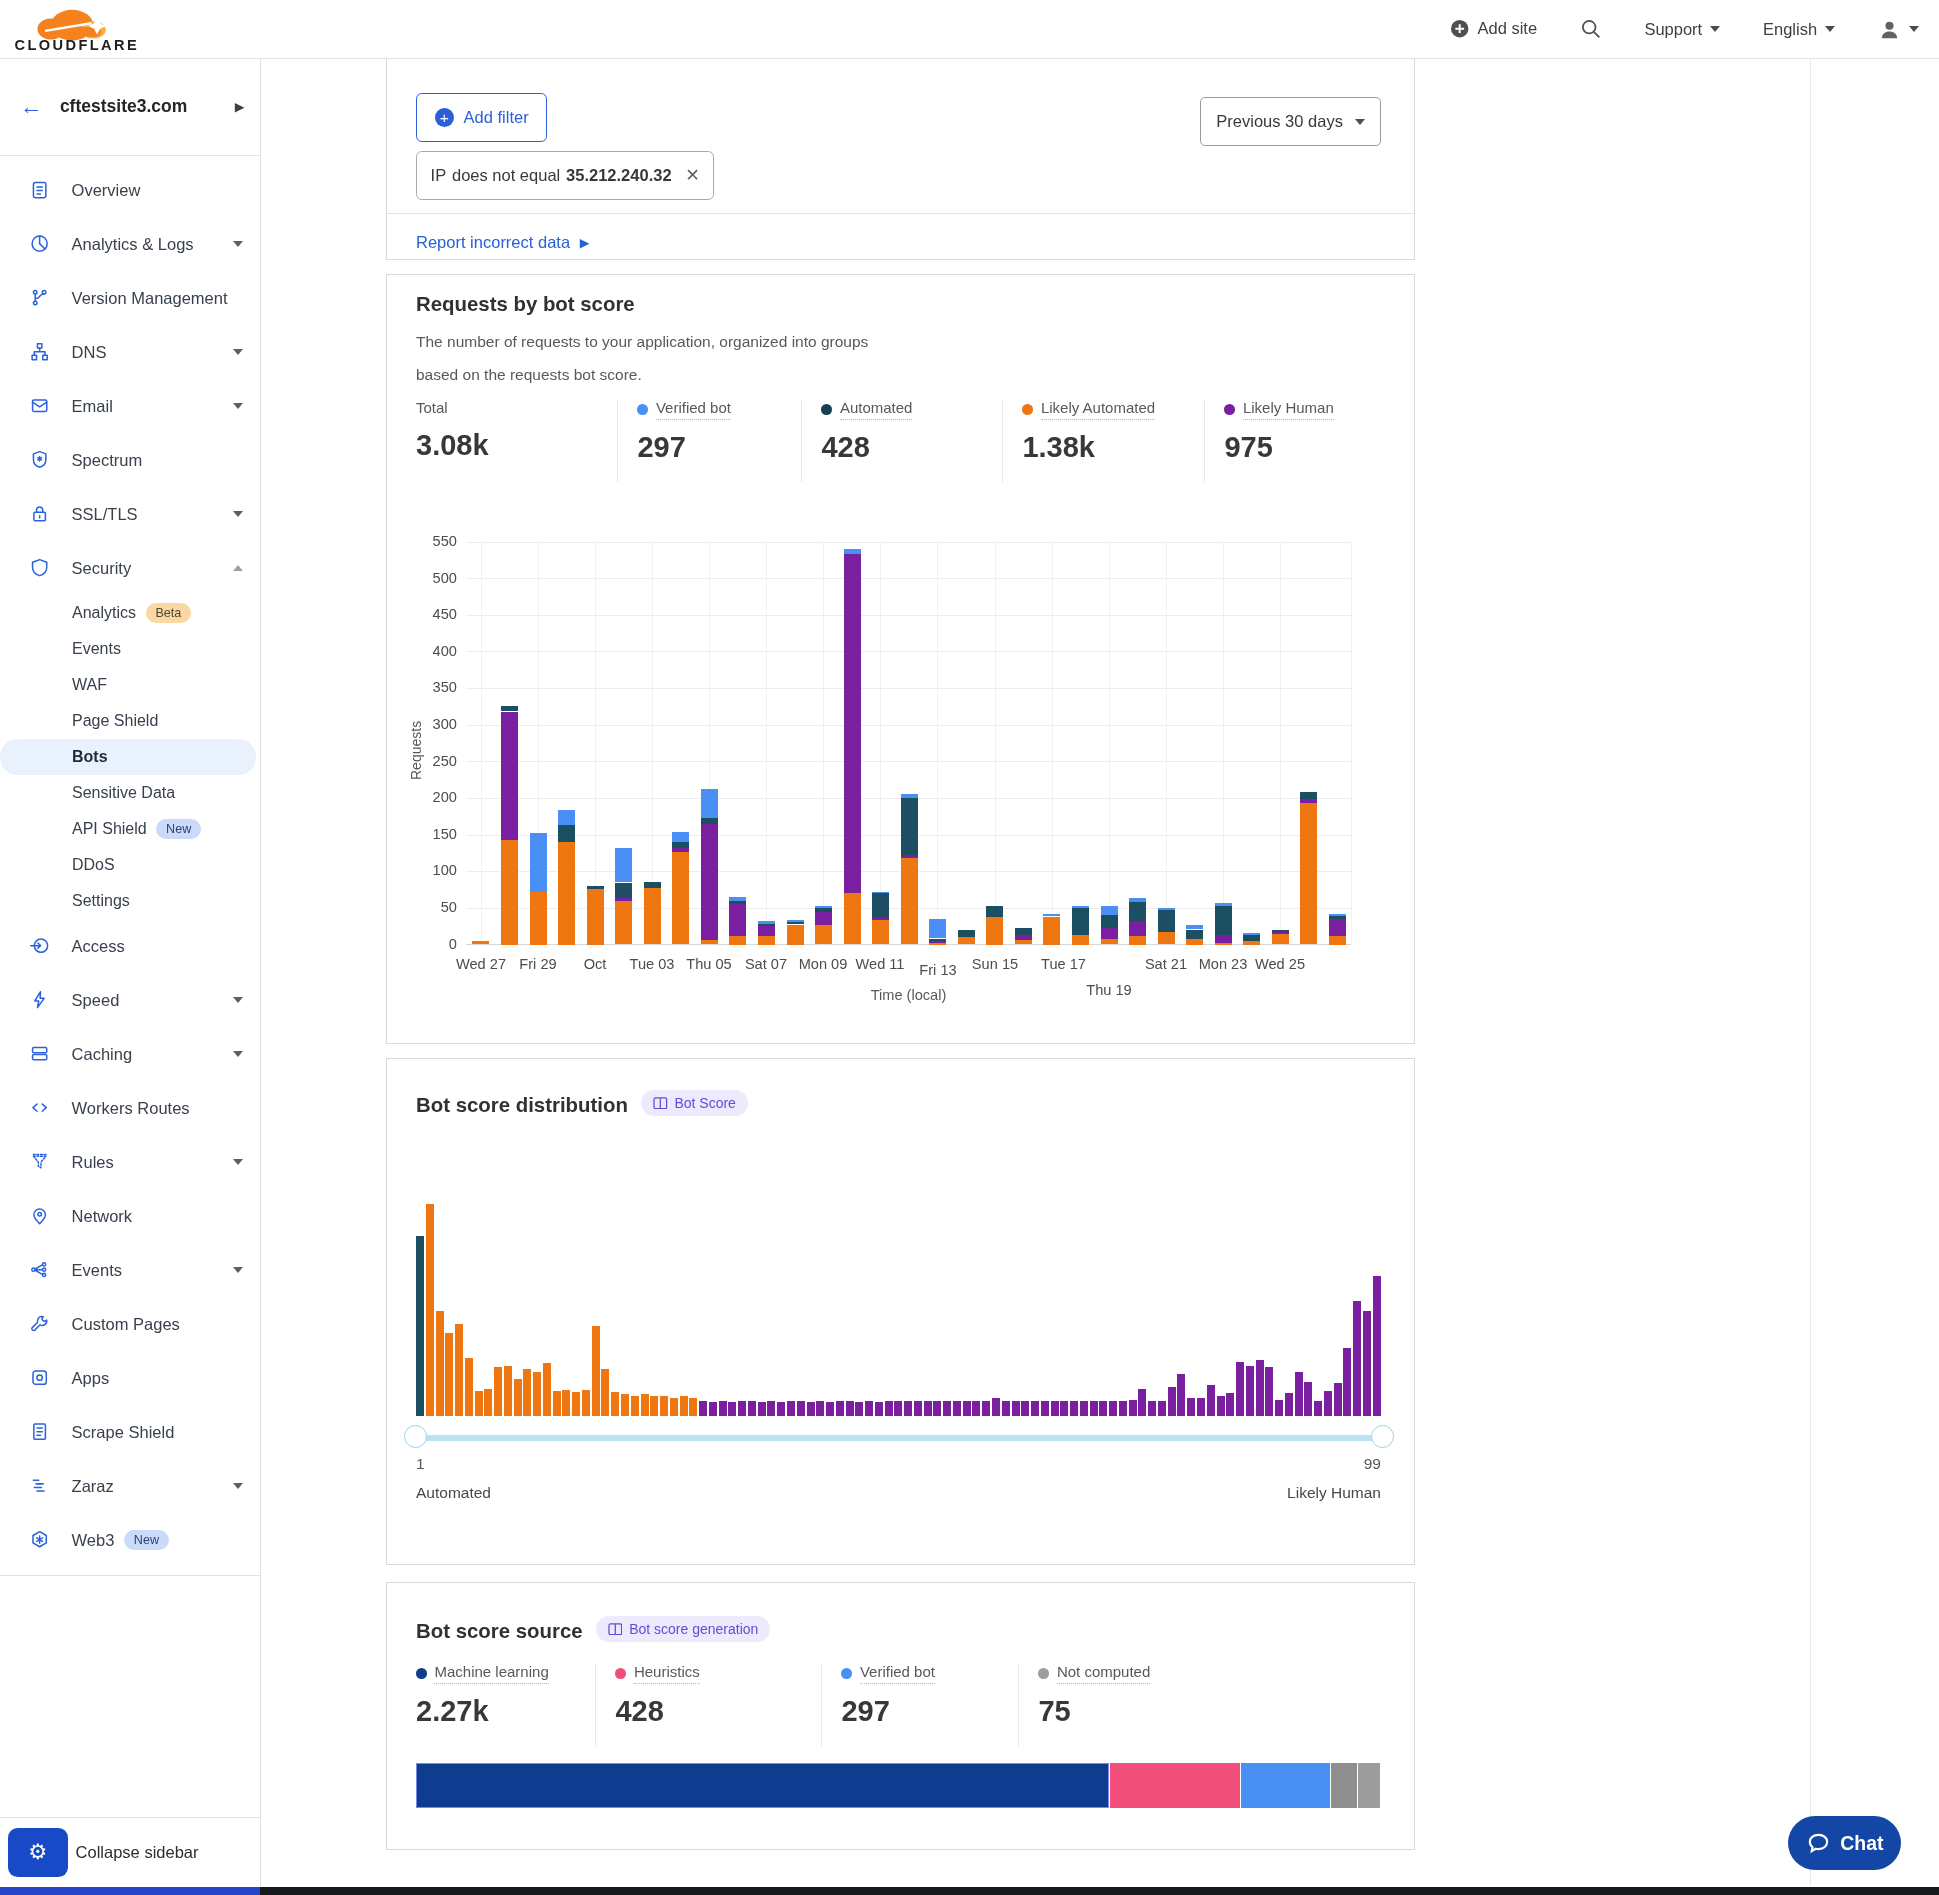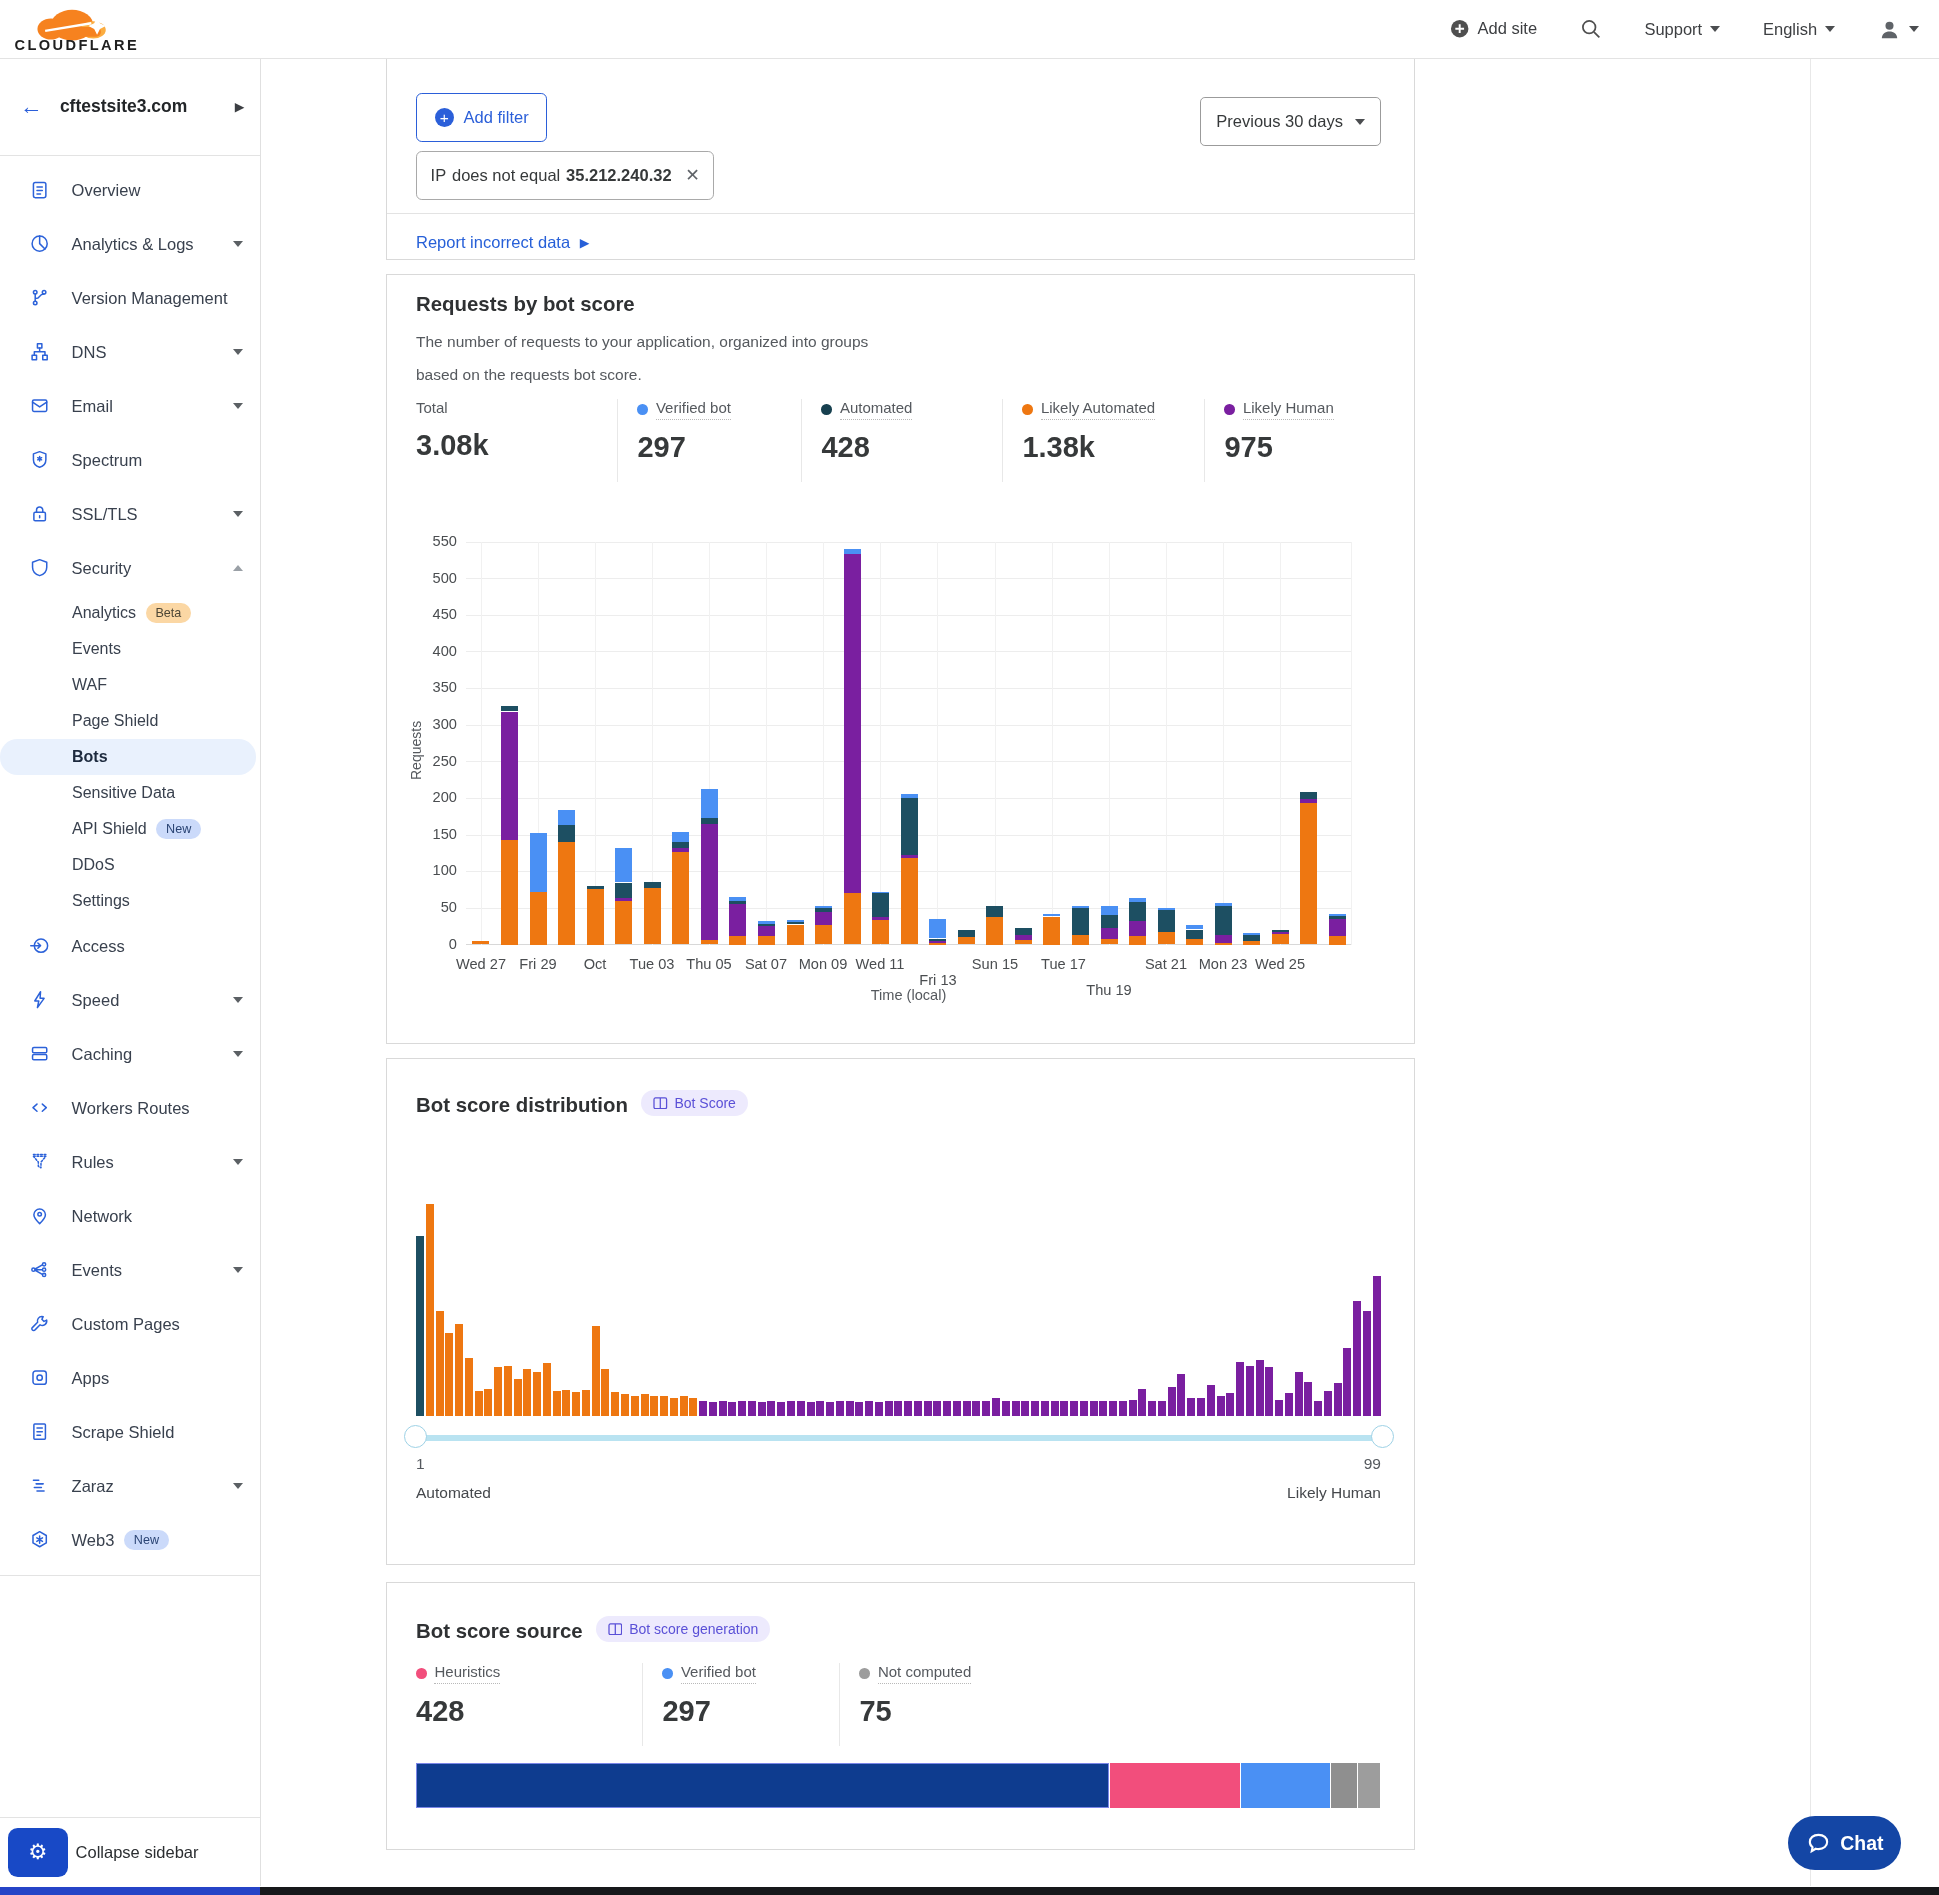--- a/index.html
+++ b/index.html
@@ -565,21 +565,21 @@
         <div class="bar-seg" style="left: 913px; width: 16.5px; top: 418px; height: 2.9px; background: rgb(29, 79, 98);"></div>
         <div class="bar-seg" style="left: 913px; width: 16.5px; top: 416px; height: 2.2px; background: rgb(74, 144, 244);"></div>
         <div class="xtick" style="left: 31px; top: 458px;">Wed 27</div>
         <div class="xtick" style="left: 88px; top: 458px;">Fri 29</div>
         <div class="xtick" style="left: 145px; top: 458px;">Oct</div>
         <div class="xtick" style="left: 202px; top: 458px;">Tue 03</div>
         <div class="xtick" style="left: 259px; top: 458px;">Thu 05</div>
         <div class="xtick" style="left: 316px; top: 458px;">Sat 07</div>
         <div class="xtick" style="left: 373px; top: 458px;">Mon 09</div>
         <div class="xtick" style="left: 430px; top: 458px;">Wed 11</div>
-        <div class="xtick" style="left: 488px; top: 474px;">Fri 13</div>
+        <div class="xtick" style="left: 488px; top: 464px;">Fri 13</div>
         <div class="xtick" style="left: 545px; top: 458px;">Sun 15</div>
         <div class="xtick" style="left: 602px; top: 458px; text-align: right;">Tue 17</div>
         <div class="xtick" style="left: 659px; top: 484px;">Thu 19</div>
         <div class="xtick" style="left: 716px; top: 458px;">Sat 21</div>
         <div class="xtick" style="left: 773px; top: 458px;">Mon 23</div>
         <div class="xtick" style="left: 830px; top: 458px;">Wed 25</div>
         <div id="ylab" style="top: 282px;">Requests</div>
         <div id="xlab" style="left: 50px; top: 489px; width: 885px;">Time (local)</div>
       </div>
   </div>
@@ -710,20 +710,24 @@
     <div class="card-title" style="top:33px;">
       <span>Bot score source</span><span class="pill-badge">
           <svg width="14.6" height="12.6" viewBox="0 0 15 13" fill="none" stroke="#5a50d7" stroke-width="1.3">
             <rect x="1" y="1" width="13" height="11" rx="1.5"></rect>
             <path d="M7.5 1v11"></path>
           </svg>
           <span>Bot score generation</span>
         </span>
     </div>
     <div class="stats-row" style="top:80px;height:83px;" id="source-stats">
+        <div class="stat-col" style="width: 179px;"><div class="stat-label">
+            <span class="dot" style="background: rgb(14, 60, 143);"></span>
+            <span class="u">Machine learning</span>
+          </div><div class="stat-value">2.27k</div></div>
         <div class="stat-col" style="width: 226px;"><div class="stat-label">
             <span class="dot" style="background: rgb(242, 78, 124);"></span>
             <span class="u">Heuristics</span>
           </div><div class="stat-value">428</div></div>
         <div class="stat-col" style="width: 197px;"><div class="stat-label">
             <span class="dot" style="background: rgb(74, 144, 244);"></span>
             <span class="u">Verified bot</span>
           </div><div class="stat-value">297</div></div>
         <div class="stat-col" style="width: auto;"><div class="stat-label">
             <span class="dot" style="background: rgb(157, 157, 157);"></span>

